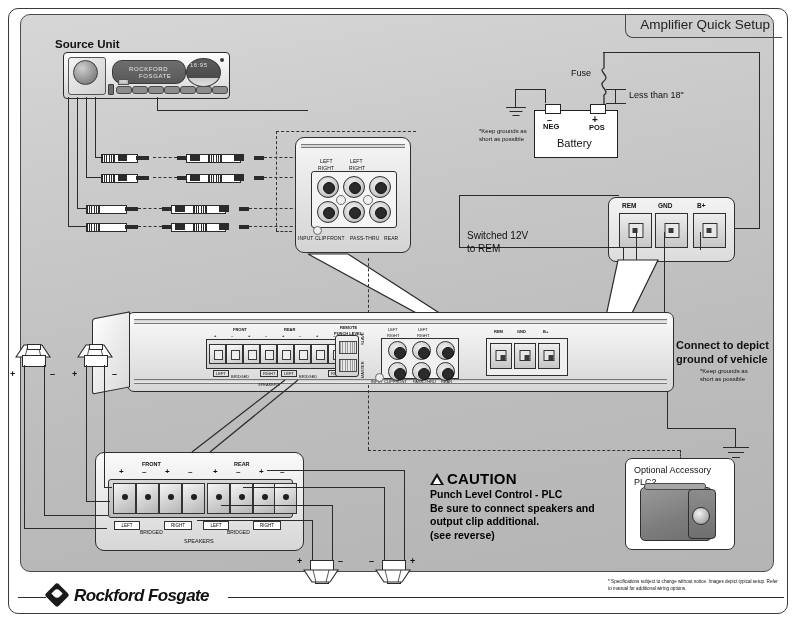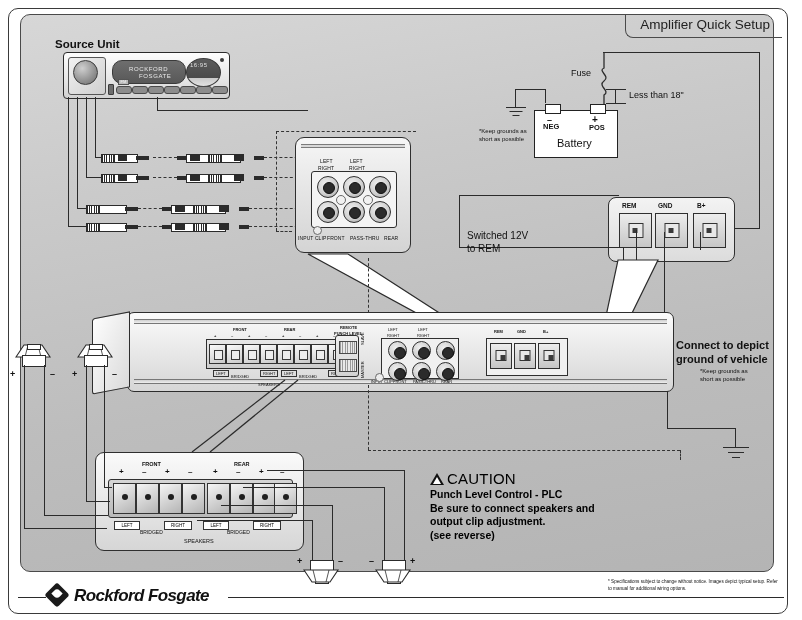--- a/index.html
+++ b/index.html
@@ -92,21 +92,21 @@
     background:linear-gradient(180deg,#fafafa,#e6e6e6 55%,#d6d6d6);}
   .sptm-in{position:absolute;left:12px;top:26px;width:183px;height:37px;border:1.3px solid #2f2f2f;border-radius:3px;
     background:linear-gradient(180deg,#d6d6d6,#b9b9b9);}
   .bigterm{position:absolute;top:30px;width:21px;height:29px;border:1.3px solid #333;
     background:linear-gradient(150deg,#f5f5f5,#b4b4b4);}
   .bigterm::after{content:"";position:absolute;left:50%;top:10px;transform:translateX(-50%);width:6px;height:6px;border-radius:50%;background:#1f1f1f;}
   .boxlbl{position:absolute;border:1px solid #333;background:#fff;font-size:4.5px;text-align:center;padding:1px 0;}
 
   
   .caution{position:absolute;left:430px;top:470px;width:190px;}
-  .caution h2{margin:0;font-size:15px;font-weight:normal;letter-spacing:.2px;}
+  .caution h2{margin:0;font-size:15px;font-weight:bold;letter-spacing:.2px;}
   .caution p{margin:1px 0 0;font-size:10.5px;font-weight:bold;line-height:12.6px;}
   .warn-tri{display:inline-block;width:0;height:0;border-left:7px solid transparent;border-right:7px solid transparent;
     border-bottom:12px solid #111;position:relative;top:1px;margin-right:3px;}
   .warn-tri::after{content:"";position:absolute;left:-4.5px;top:3.5px;width:0;height:0;border-left:4.5px solid transparent;
     border-right:4.5px solid transparent;border-bottom:7.5px solid #fff;}
 
   
   .plcbox{position:absolute;left:625px;top:458px;width:108px;height:90px;border:1.3px solid #2f2f2f;border-radius:7px;background:#fff;}
   .plcbody{position:absolute;left:14px;top:28px;width:70px;height:52px;border:1.3px solid #2f2f2f;border-radius:5px;
     background:linear-gradient(160deg,#9a9a9a,#7e7e7e 55%,#6d6d6d);}
@@ -547,23 +547,31 @@
   <div class="ln h1" style="left:221px;top:505px;width:111px;"></div>
   <div class="ln h1" style="left:243px;top:487px;width:141px;"></div>
   <div class="ln h1" style="left:267px;top:470px;width:137px;"></div>
 
   <div class="caution">
     <h2>
       <span class="warn-tri"></span><span>CAUTION</span>
     </h2>
     <p>Punch Level Control - PLC</p>
     <p>Be sure to connect speakers and</p>
-    <p>output clip adjustment.</p>
+    <p>output clip additional.</p>
     <p>(see reverse)</p>
   </div>
 
+  <div class="plcbox">
+    <div class="lbl" style="left:8px;top:6px;font-size:9px;">Optional Accessory</div>
+    <div class="lbl" style="left:8px;top:18px;font-size:9px;">PLC2</div>
+    <div class="plcbody"></div>
+    <div class="plcrib"></div>
+    <div class="plcface"></div>
+    <div class="plcknob"></div>
+  </div>
 
   <div class="logo-diamond"></div>
   <div class="logo-text">Rockford Fosgate</div>
   <div class="ln h15" style="left:18px;top:597px;width:28px;"></div>
   <div class="ln h15" style="left:228px;top:597px;width:556px;"></div>
   <div class="lbl" style="left:608px;top:578px;font-size:4.6px;width:170px;white-space:normal;line-height:7px;">* Specifications subject to change without notice. Images depict typical setup. Refer to manual for additional wiring options.</div>
 </div>
 
 </body></html>

